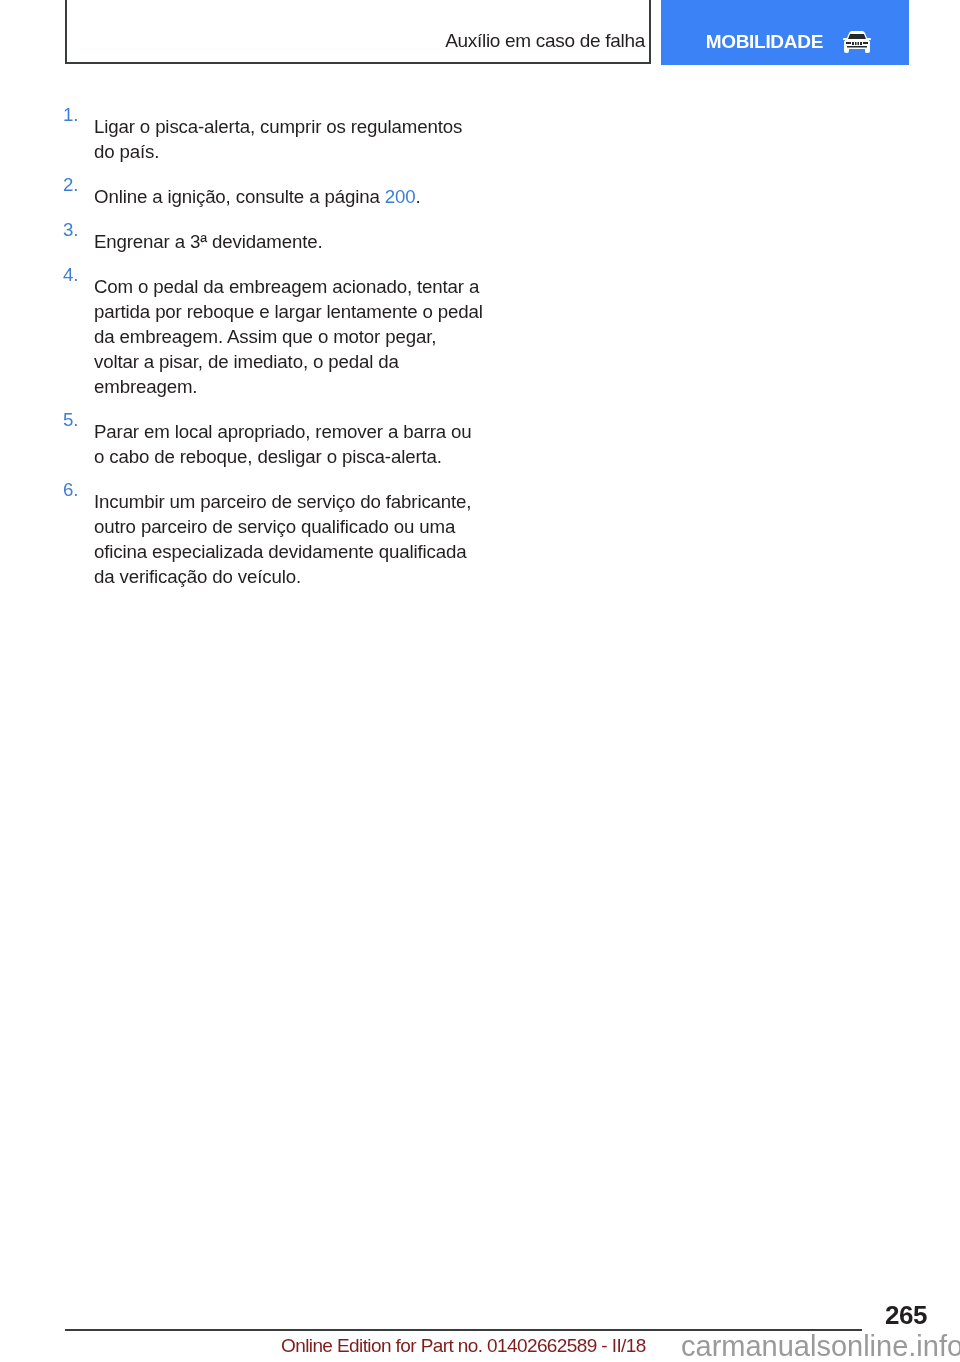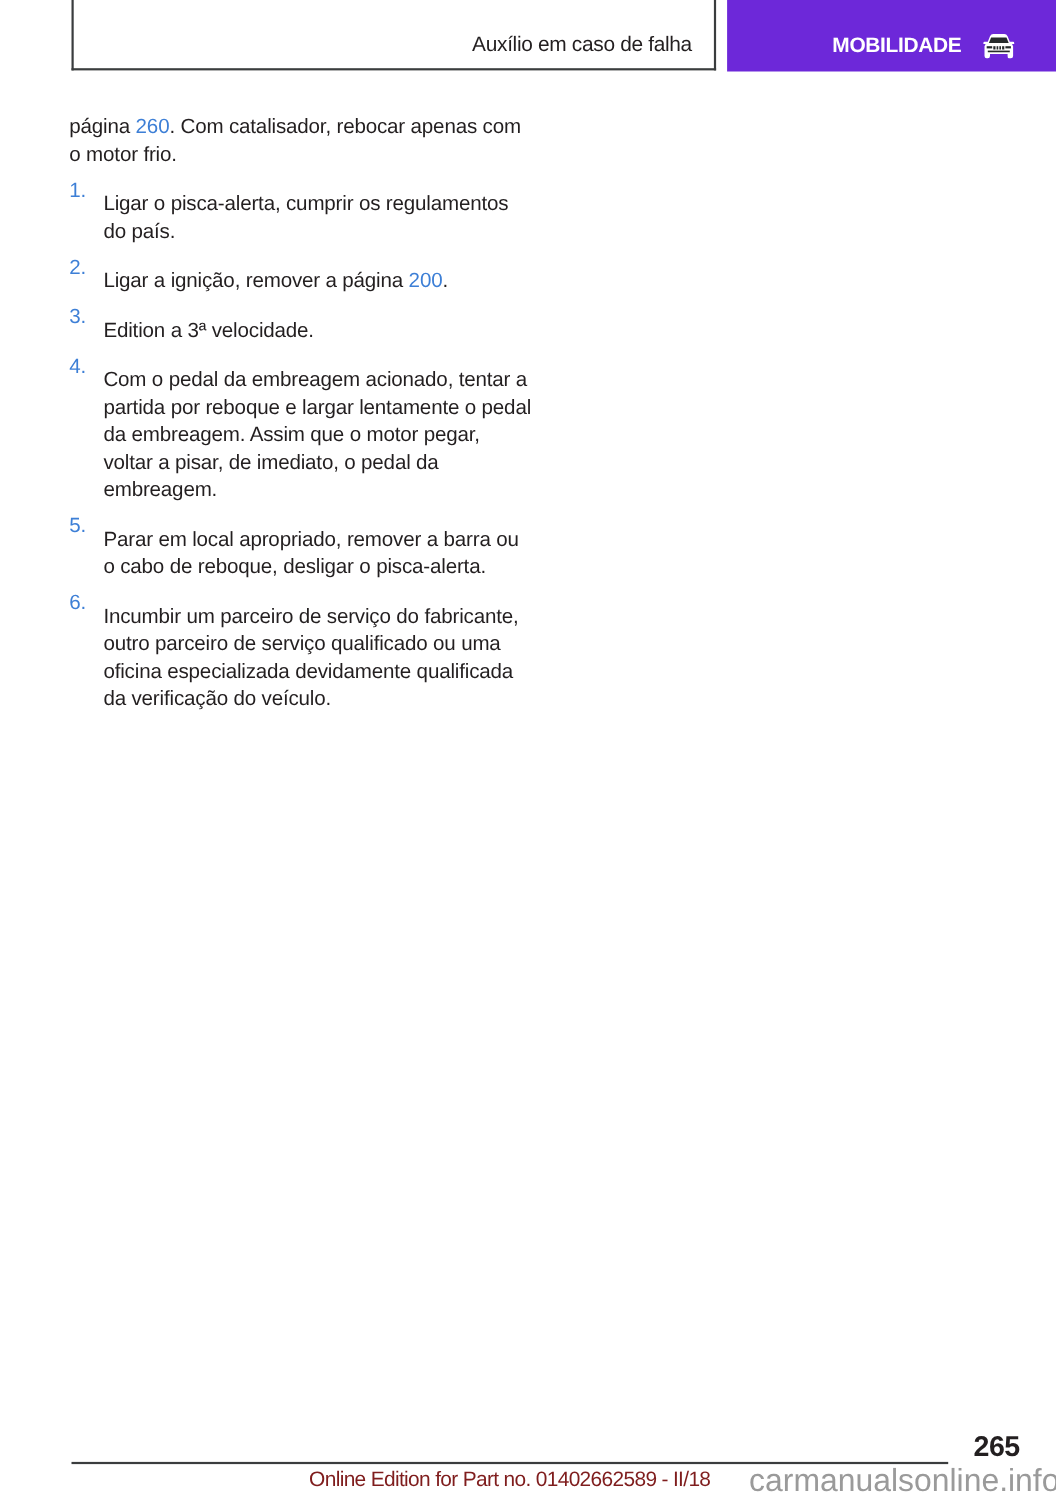--- a/index.html
+++ b/index.html
@@ -20,34 +20,34 @@
       left: 65px;
       top: -2px;
       width: 582px;
       height: 64px;
       border: 2px solid #3a3d3e;
       border-top: none;
       box-sizing: content-box;
     }
     .header-title {
       position: absolute;
-      right: 20px;
+      right: 4px;
       bottom: 10px;
       font-size: 19px;
       letter-spacing: -0.3px;
       color: #231f20;
       margin-top: 16px;
     }
     .section-tab {
       position: absolute;
       left: 661px;
       top: 0;
-      width: 299px;
+      width: 248px;
       height: 65px;
-      background: #6d28d9;
+      background: #3b82f6;
       display: flex;
       align-items: flex-end;
       justify-content: flex-end;
       box-sizing: border-box;
       padding: 0 36px 12px 0;
     }
     .section-label {
       color: #ffffff;
       font-weight: bold;
       font-size: 19px;
@@ -149,34 +149,33 @@
       <rect x="11" y="12" width="2" height="3" fill="#262a2b"></rect>
       <rect x="14" y="12" width="1.5" height="3" fill="#262a2b"></rect>
       <rect x="16.5" y="12" width="1.5" height="3" fill="#262a2b"></rect>
       <rect x="19" y="12" width="2" height="3" fill="#262a2b"></rect>
       <rect x="6" y="16" width="20" height="1.5" fill="#262a2b"></rect>
     </svg>
   </span>
 </div>
 
 <div class="content">
-  <p class="intro"><span>página </span><span class="link">260</span><span>. Com catalisador, rebocar apenas com o motor frio.</span></p>
 
   <ol class="steps">
     <li>
       <span class="step-num">1.</span>
       <span class="step-text">Ligar o pisca-alerta, cumprir os regulamentos do país.</span>
     </li>
     <li>
       <span class="step-num">2.</span>
-      <span class="step-text"><span>Ligar a ignição, remover a página </span><span class="link">200</span><span>.</span></span>
+      <span class="step-text"><span>Online a ignição, consulte a página </span><span class="link">200</span><span>.</span></span>
     </li>
     <li>
       <span class="step-num">3.</span>
-      <span class="step-text">Edition a 3ª velocidade.</span>
+      <span class="step-text">Engrenar a 3ª devidamente.</span>
     </li>
     <li>
       <span class="step-num">4.</span>
       <span class="step-text">Com o pedal da embreagem acionado, tentar a partida por reboque e largar lentamente o pedal da embreagem. Assim que o motor pe­gar, voltar a pisar, de imediato, o pedal da embreagem.</span>
     </li>
     <li>
       <span class="step-num">5.</span>
       <span class="step-text">Parar em local apropriado, remover a barra ou o cabo de reboque, desligar o pisca-alerta.</span>
     </li>
     <li>

